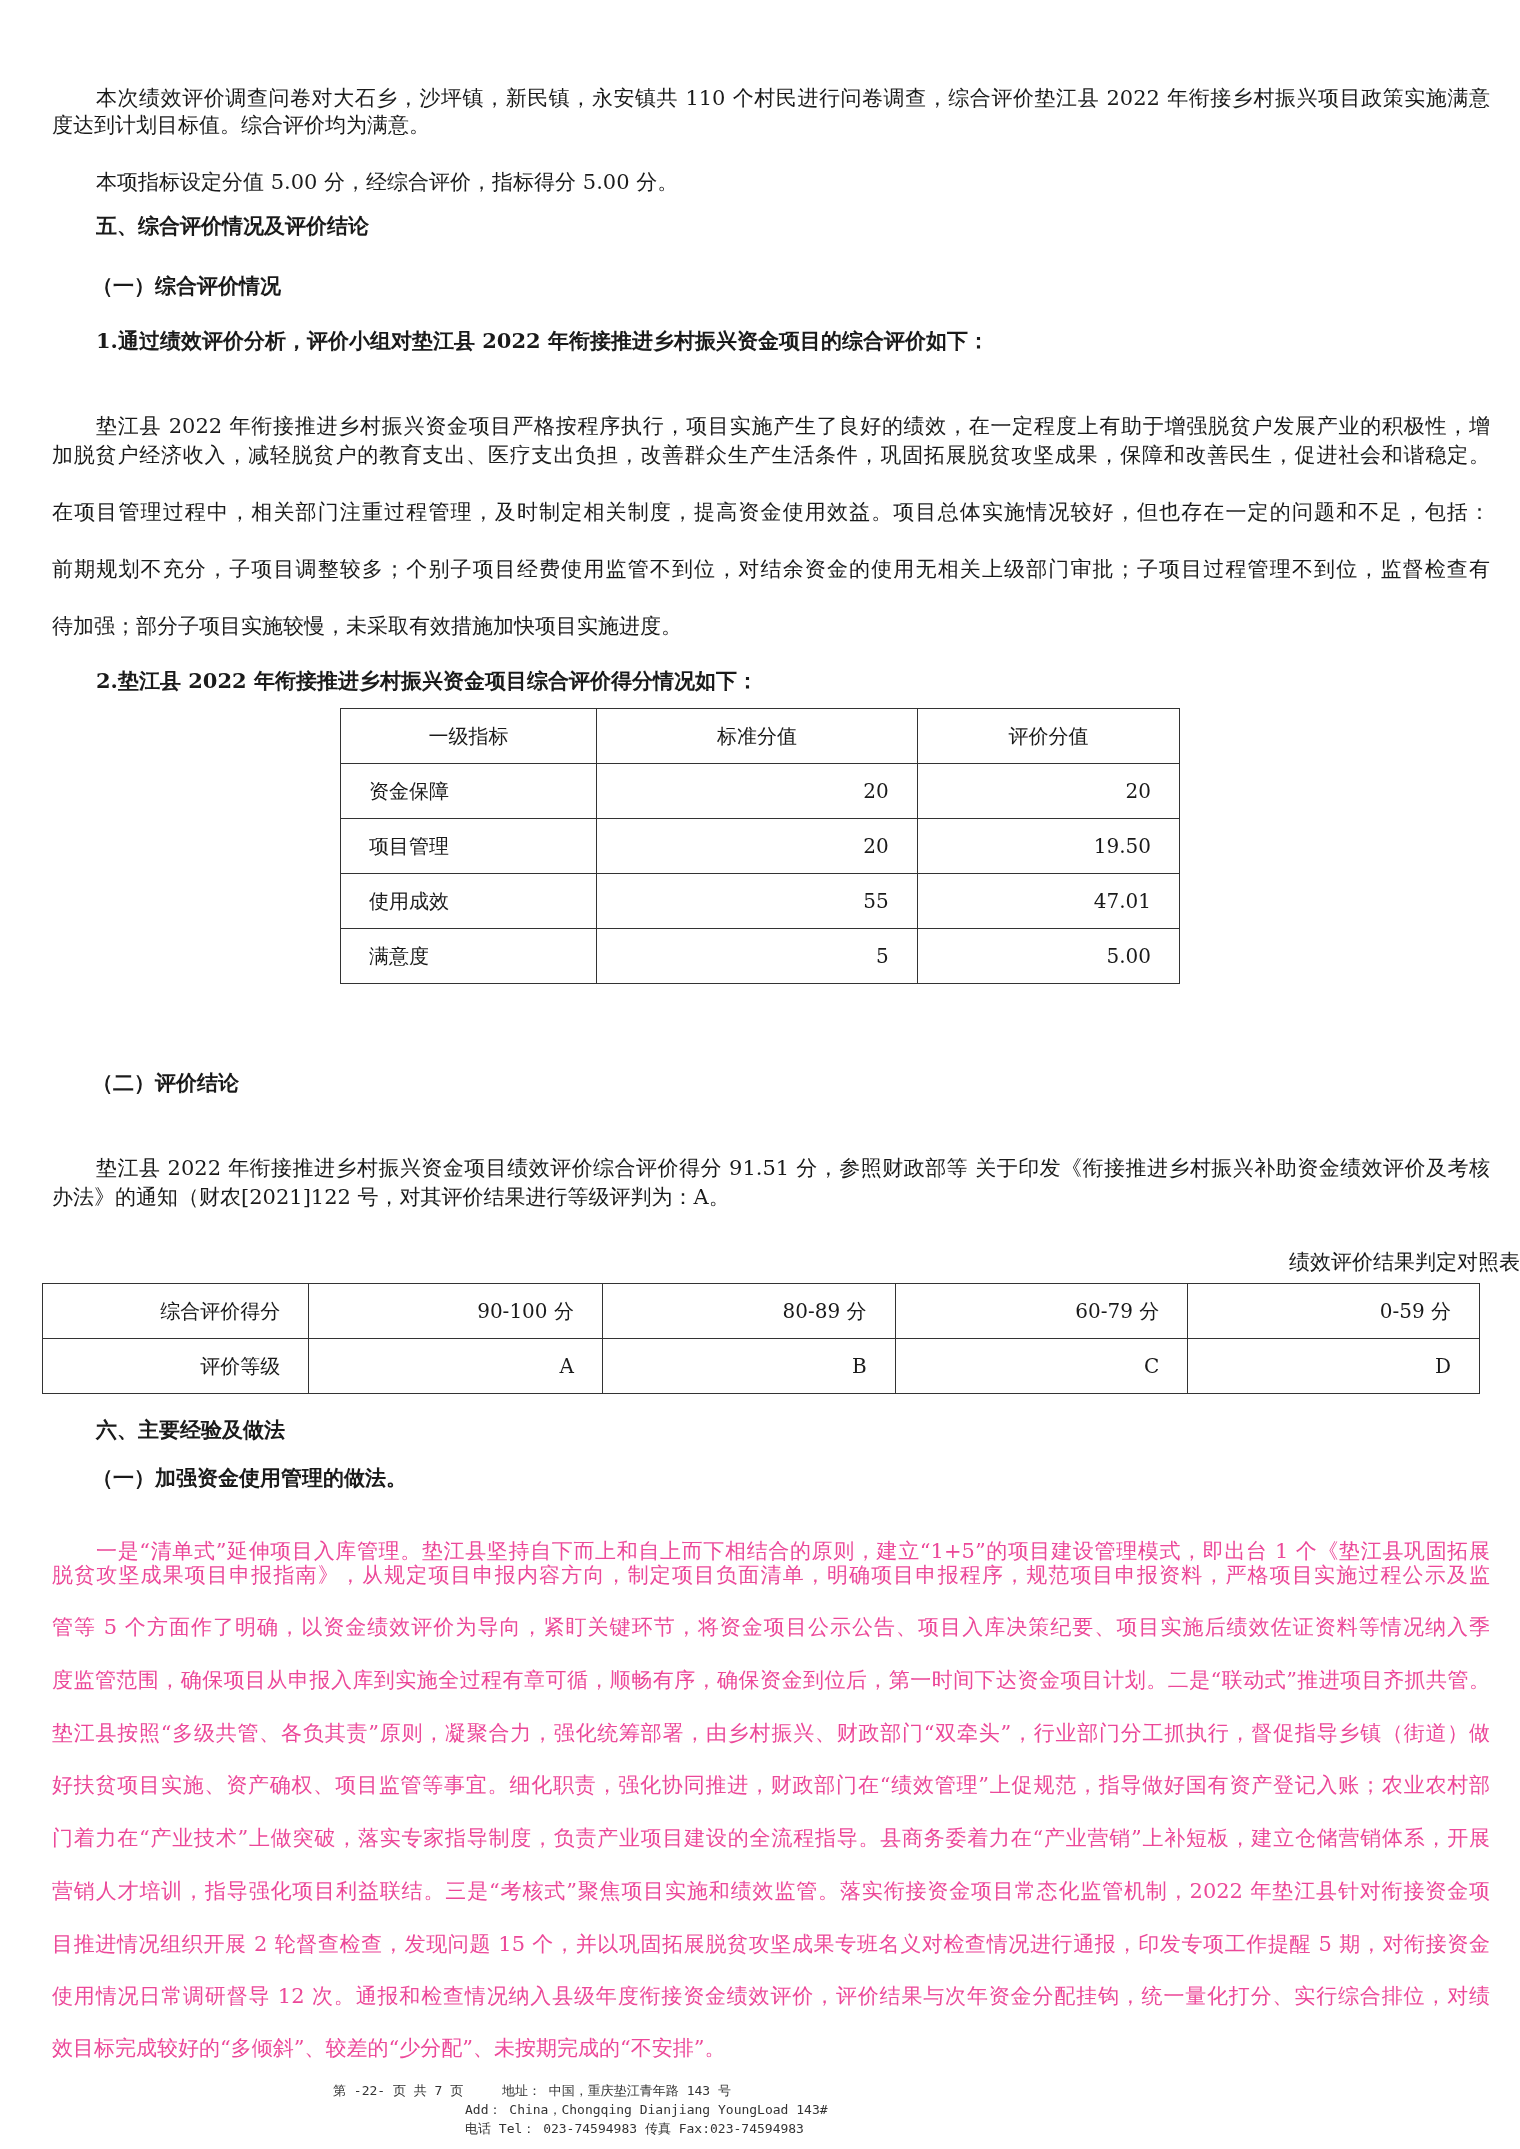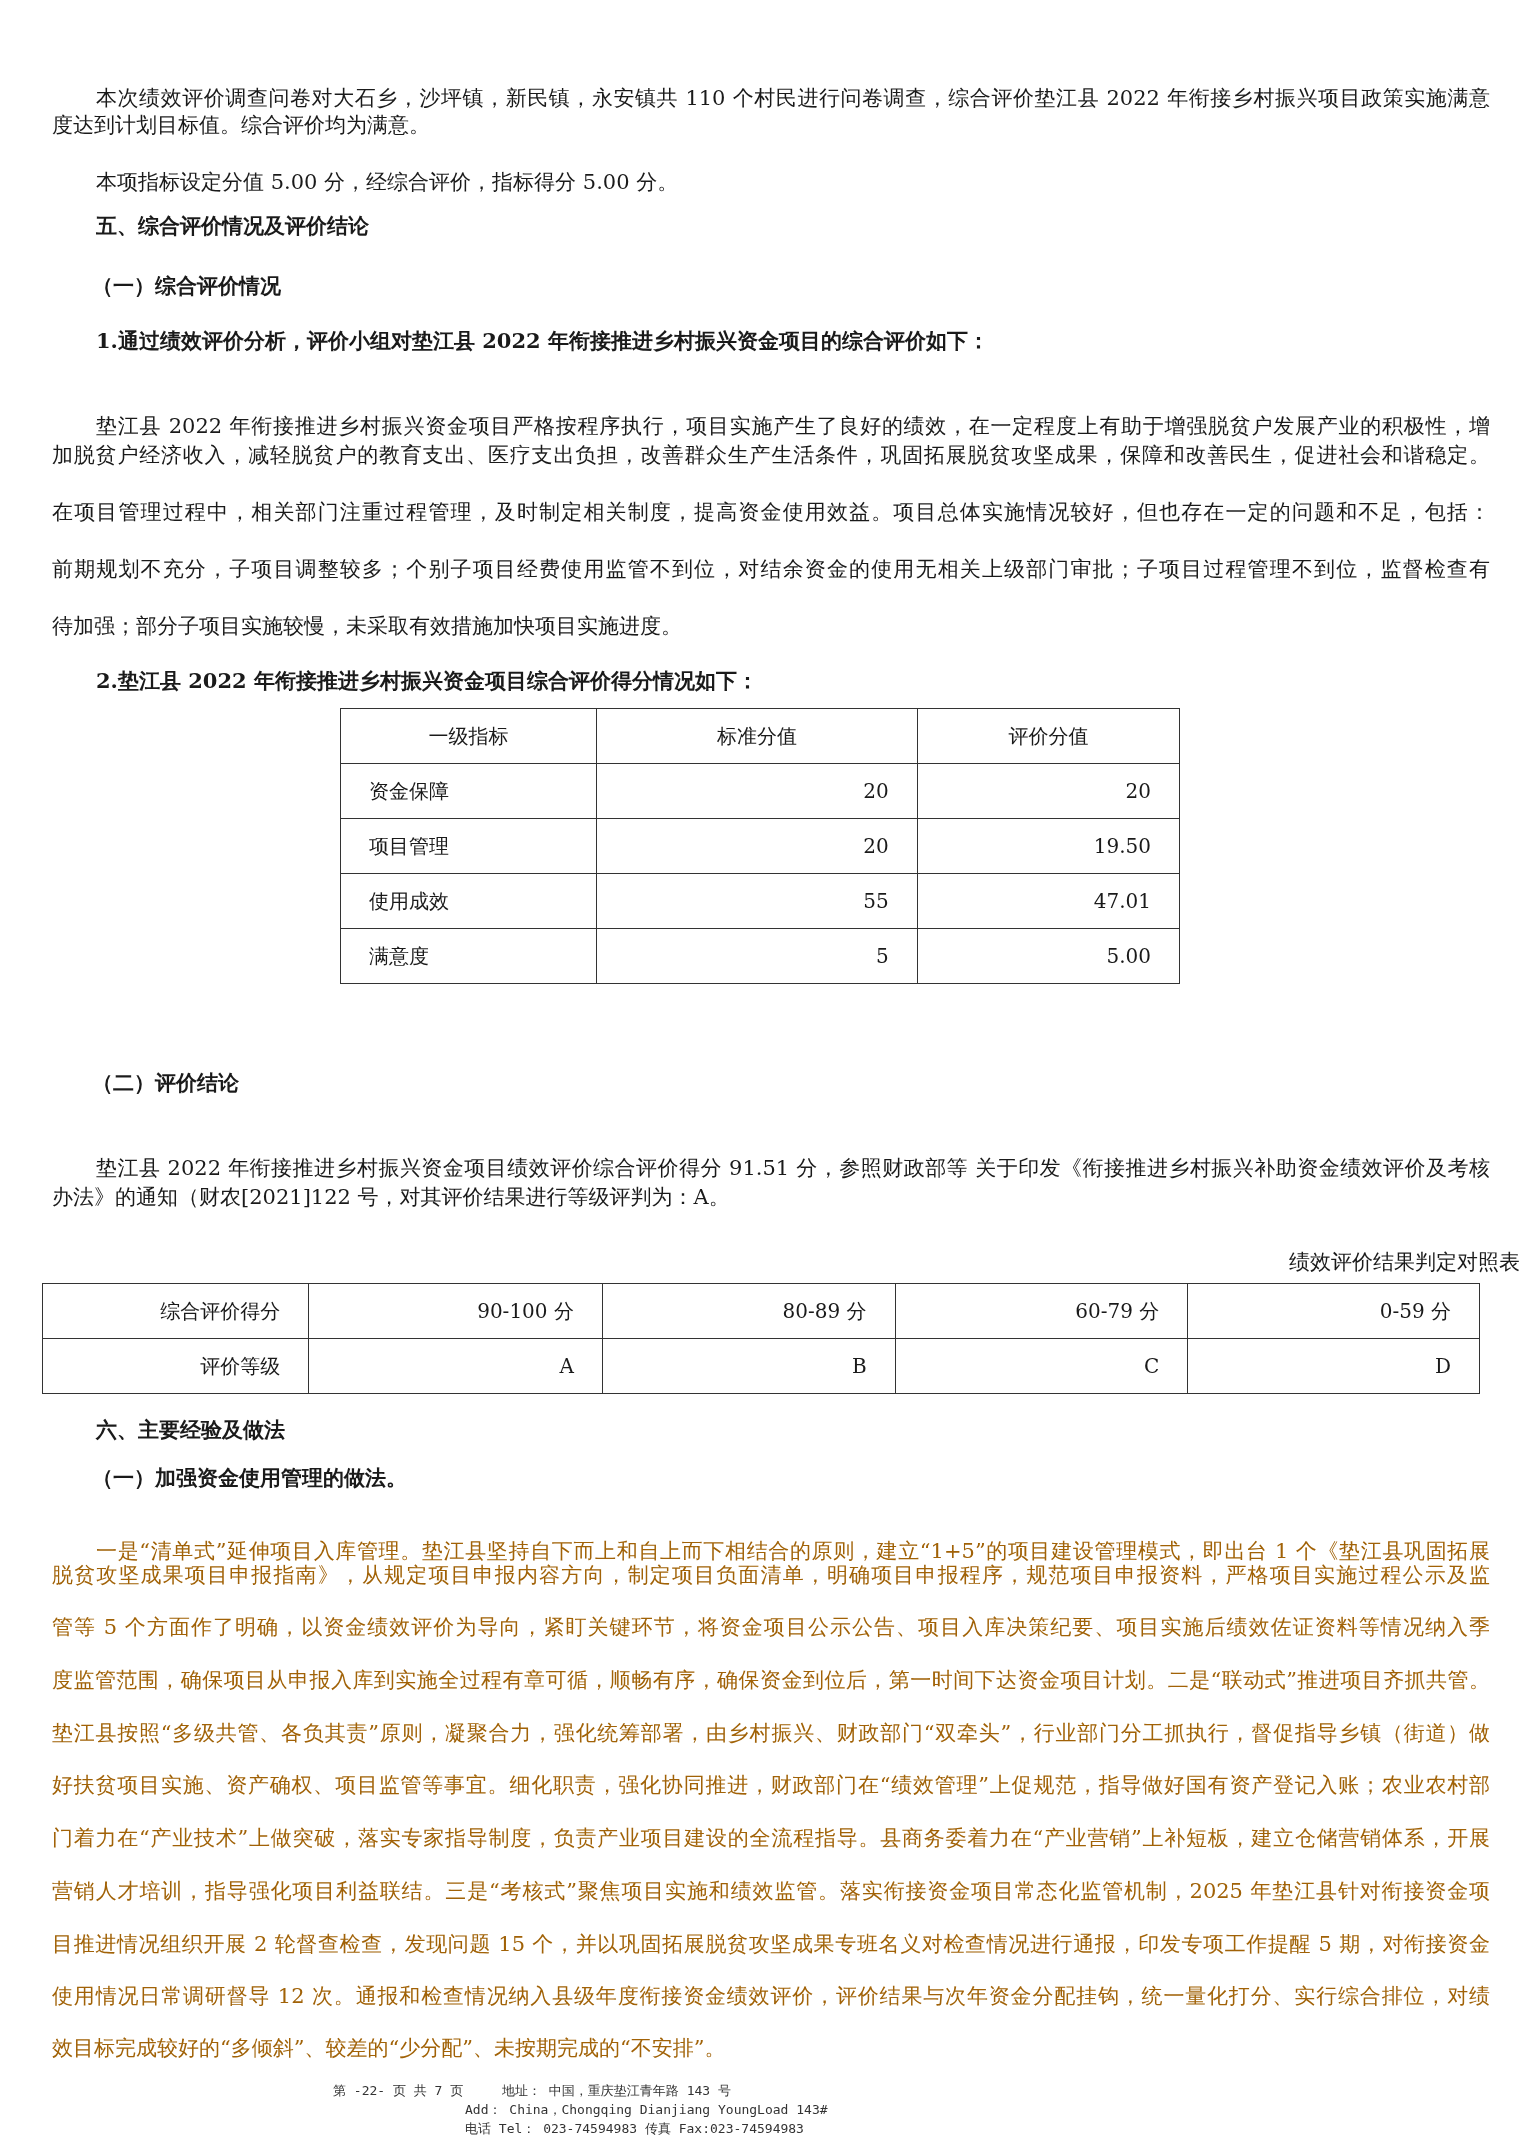--- a/index.html
+++ b/index.html
@@ -3,21 +3,21 @@
 <meta charset="utf-8">
 <style>
   html, body { margin: 0; padding: 0; background: #ffffff; }
   body { width: 1520px; height: 2149px; position: relative; overflow: hidden;
          font-family: "DejaVu Serif", "Liberation Serif", serif; color: #1a1a1a; }
   .ln { position: absolute; left: 52px; white-space: nowrap; font-size: 21px; line-height: 30px; }
   .ind { left: 96px; }
   .b { font-weight: bold; }
   .j { width: 1438px; text-align-last: justify; text-align: justify; }
   .j.ind { width: 1394px; margin-top: 28px; }
-  .gray { color: #a16207; }
+  .gray { color: #ec4899; }
   table { position: absolute; border-collapse: collapse; font-size: 20px; }
   table td { border: 1.5px solid #333; padding: 0 28px; }
   #score-table { left: 340px; top: 708px; width: 840px; }
   #score-table td { height: 54px; }
   #score-table td.c1 { width: 234px; }
   #score-table td.c2 { width: 310px; text-align: right; }
   #score-table td.c3 { width: 234px; text-align: right; }
   #score-table tr.hdr td { text-align: center; }
   #score-table tr.total td { font-weight: bold; }
   #score-table tr.total td.c1 { text-align: center; }
@@ -105,21 +105,21 @@
 <div class="ln ind b" style="top:1415px">六、主要经验及做法</div>
 <div class="ln ind b" style="top:1463px; left:92px">（一）加强资金使用管理的做法。</div>
 
 <div class="ln ind j gray" style="top:1508px">一是“清单式”延伸项目入库管理。垫江县坚持自下而上和自上而下相结合的原则，建立“1+5”的项目建设管理模式，即出台 1 个《垫江县巩固拓展</div>
 <div class="ln j gray" style="top:1560px">脱贫攻坚成果项目申报指南》，从规定项目申报内容方向，制定项目负面清单，明确项目申报程序，规范项目申报资料，严格项目实施过程公示及监</div>
 <div class="ln j gray" style="top:1612px">管等 5 个方面作了明确，以资金绩效评价为导向，紧盯关键环节，将资金项目公示公告、项目入库决策纪要、项目实施后绩效佐证资料等情况纳入季</div>
 <div class="ln j gray" style="top:1665px">度监管范围，确保项目从申报入库到实施全过程有章可循，顺畅有序，确保资金到位后，第一时间下达资金项目计划。二是“联动式”推进项目齐抓共管。</div>
 <div class="ln j gray" style="top:1718px">垫江县按照“多级共管、各负其责”原则，凝聚合力，强化统筹部署，由乡村振兴、财政部门“双牵头”，行业部门分工抓执行，督促指导乡镇（街道）做</div>
 <div class="ln j gray" style="top:1770px">好扶贫项目实施、资产确权、项目监管等事宜。细化职责，强化协同推进，财政部门在“绩效管理”上促规范，指导做好国有资产登记入账；农业农村部</div>
 <div class="ln j gray" style="top:1823px">门着力在“产业技术”上做突破，落实专家指导制度，负责产业项目建设的全流程指导。县商务委着力在“产业营销”上补短板，建立仓储营销体系，开展</div>
-<div class="ln j gray" style="top:1876px">营销人才培训，指导强化项目利益联结。三是“考核式”聚焦项目实施和绩效监管。落实衔接资金项目常态化监管机制，2025 年垫江县针对衔接资金项</div>
+<div class="ln j gray" style="top:1876px">营销人才培训，指导强化项目利益联结。三是“考核式”聚焦项目实施和绩效监管。落实衔接资金项目常态化监管机制，2022 年垫江县针对衔接资金项</div>
 <div class="ln j gray" style="top:1929px">目推进情况组织开展 2 轮督查检查，发现问题 15 个，并以巩固拓展脱贫攻坚成果专班名义对检查情况进行通报，印发专项工作提醒 5 期，对衔接资金</div>
 <div class="ln j gray" style="top:1981px">使用情况日常调研督导 12 次。通报和检查情况纳入县级年度衔接资金绩效评价，评价结果与次年资金分配挂钩，统一量化打分、实行综合排位，对绩</div>
 <div class="ln gray" style="top:2033px">效目标完成较好的“多倾斜”、较差的“少分配”、未按期完成的“不安排”。</div>
 
 <div class="footer" style="left:333px; top:2082px">第 -22- 页 共 7 页</div>
 <div class="footer" style="left:502px; top:2082px">地址： 中国，重庆垫江青年路 143 号</div>
 <div class="footer" style="left:465px; top:2101px">Add：  China，Chongqing Dianjiang YoungLoad 143#</div>
 <div class="footer" style="left:465px; top:2120px">电话 Tel： 023-74594983 传真 Fax:023-74594983</div>
 
 </body></html>

